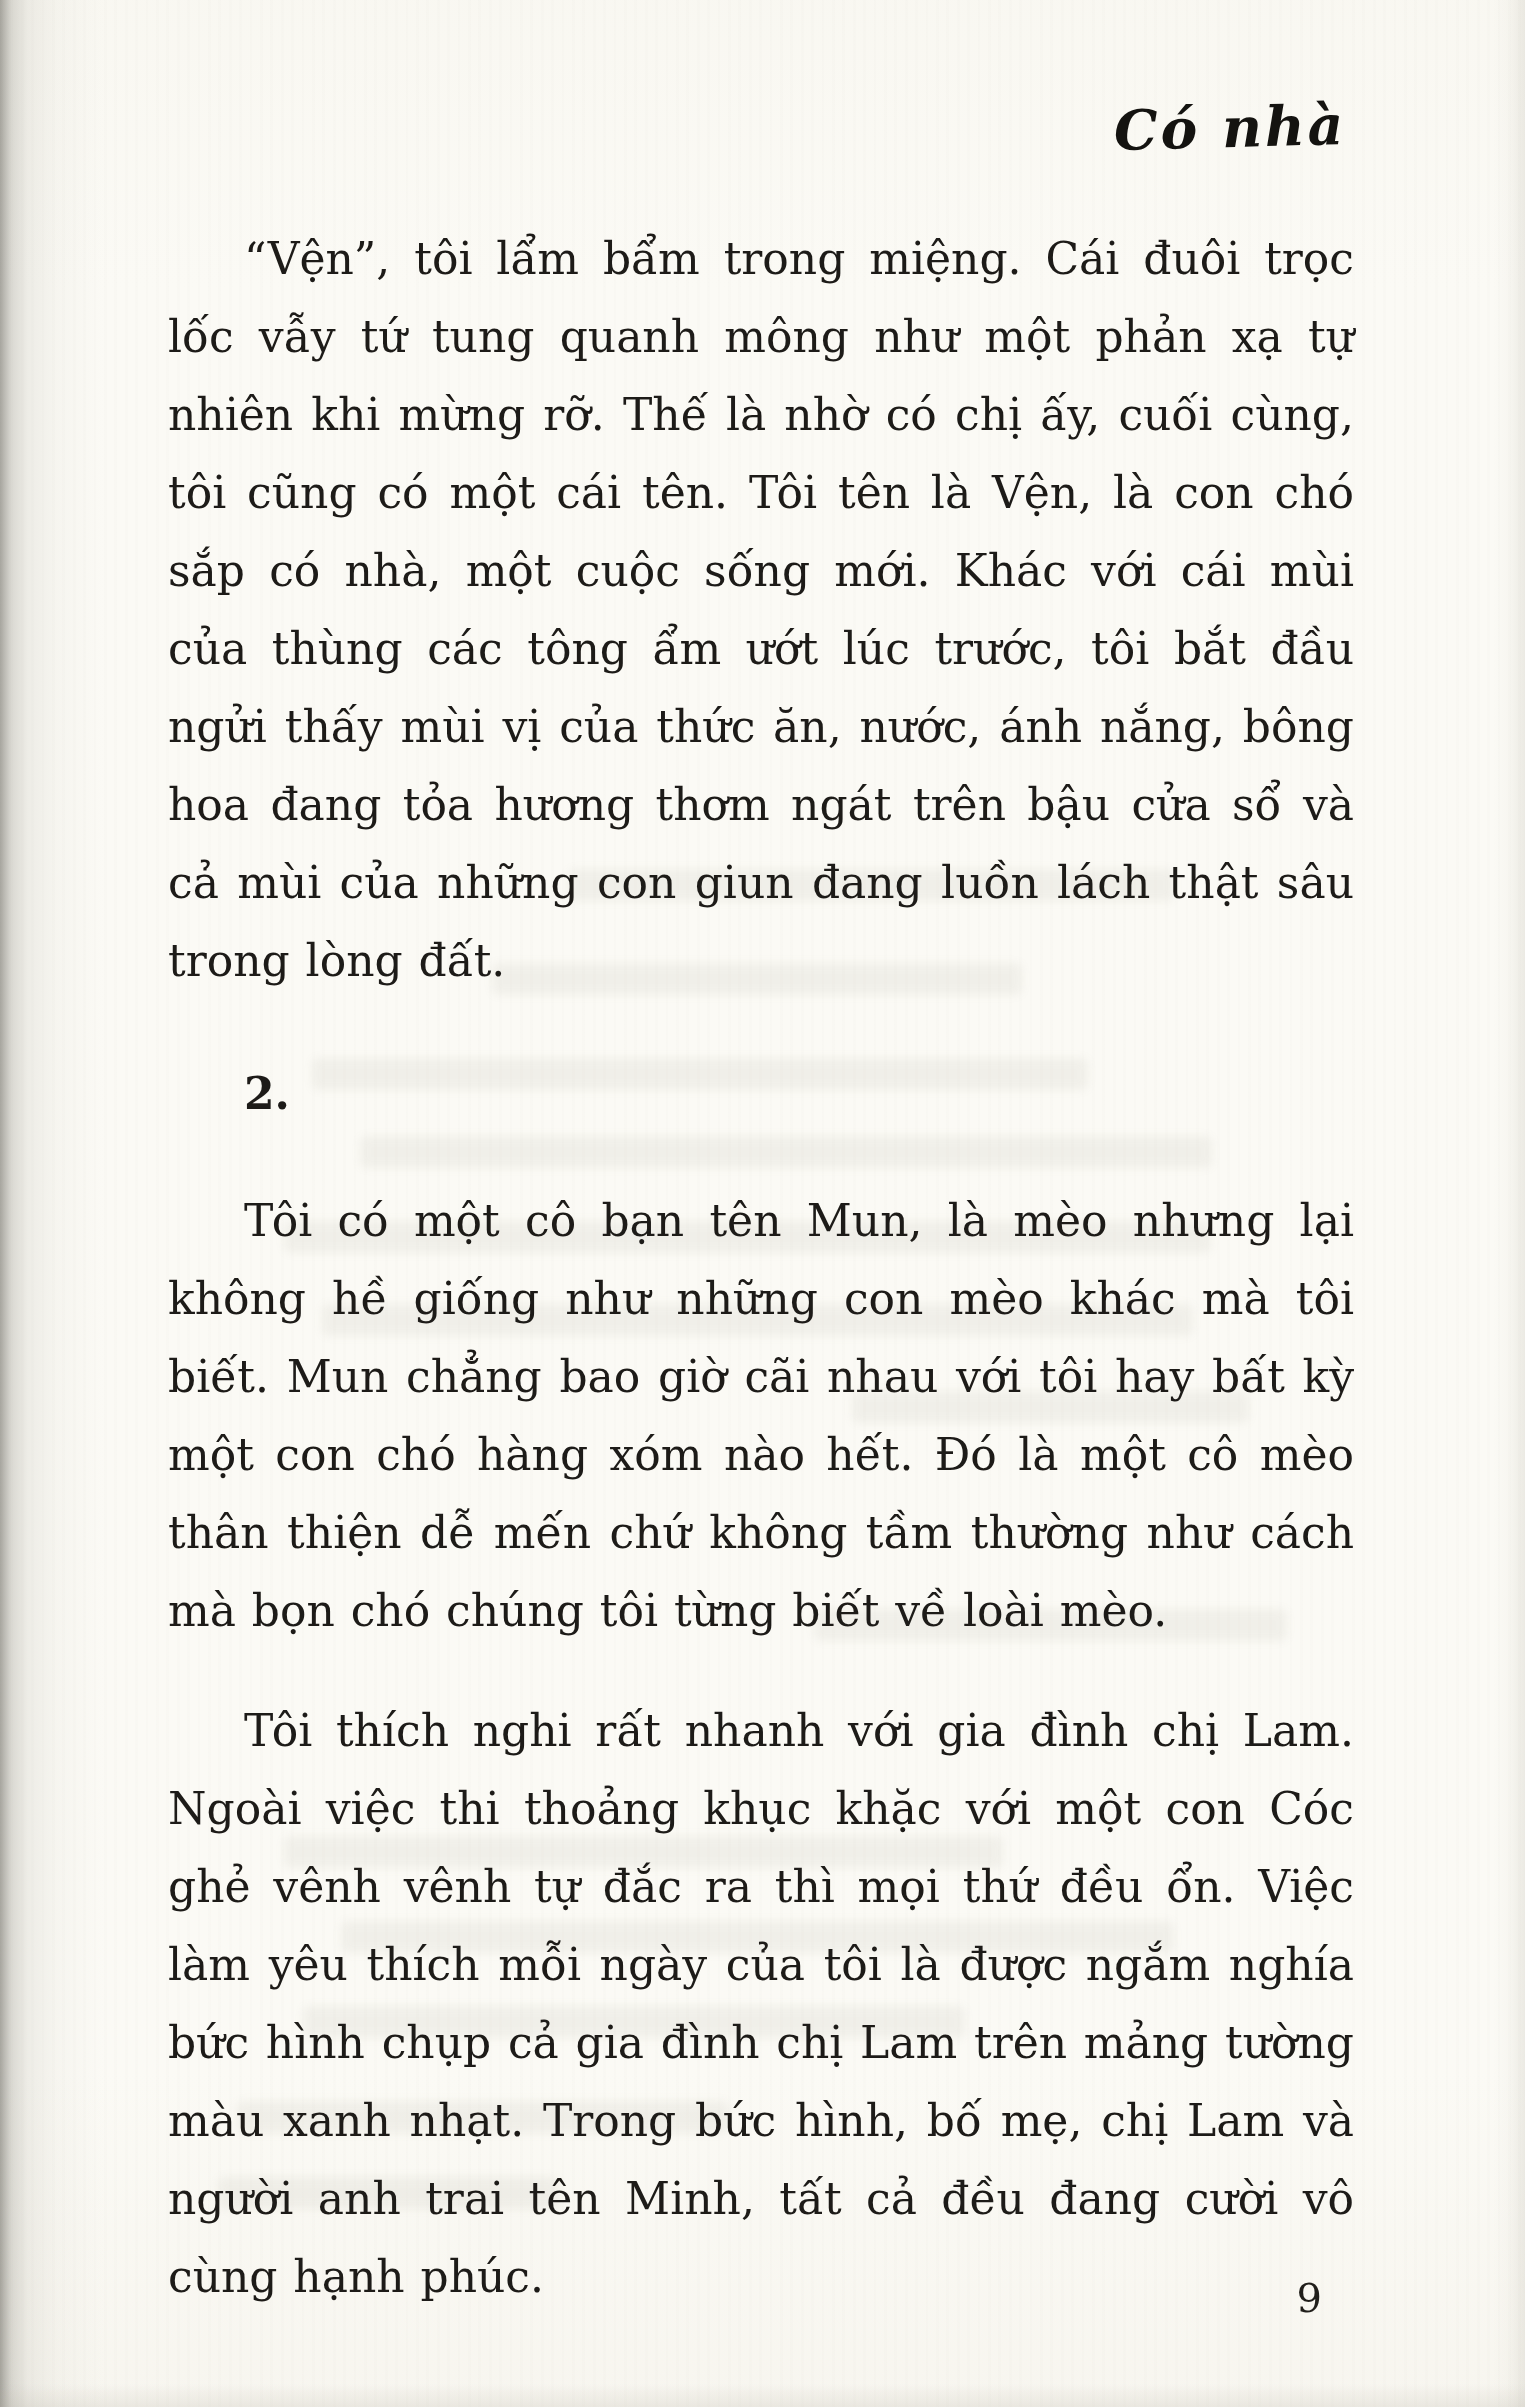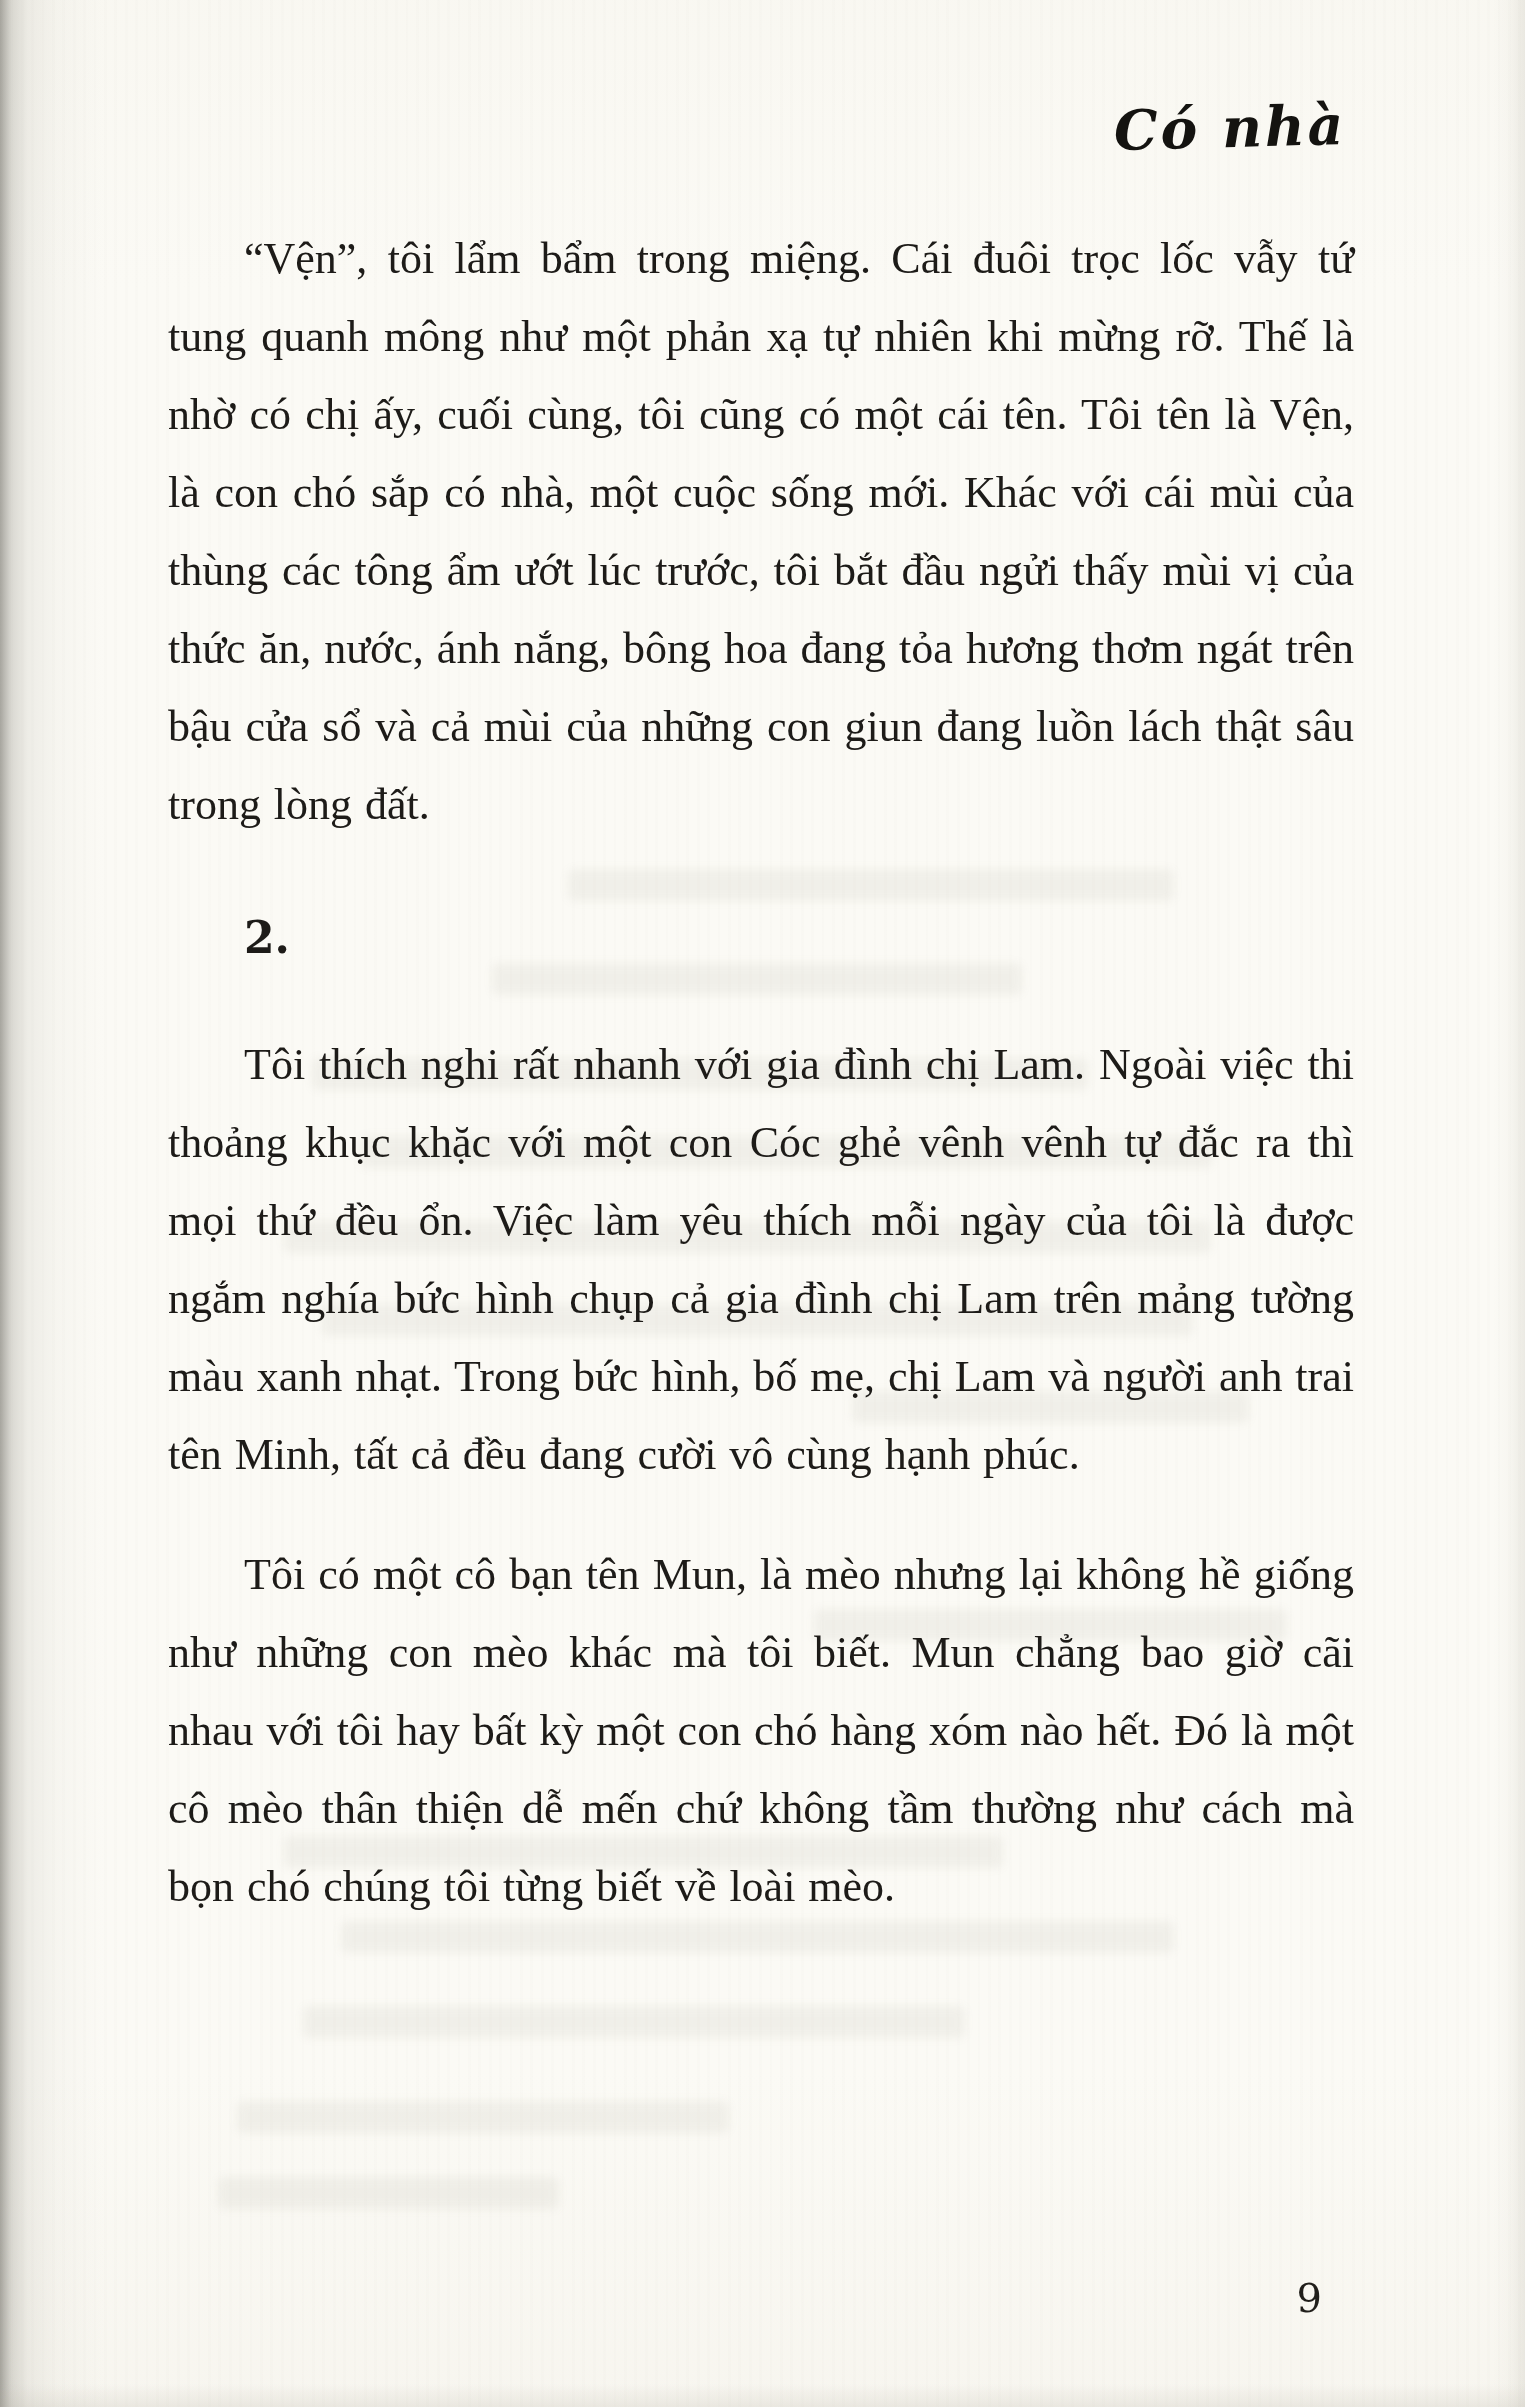--- a/index.html
+++ b/index.html
@@ -93,21 +93,20 @@
     right: 172px;
     top: 220px;
   }
   .para {
     margin: 0 0 42px 0;
     font-size: 44px;
     line-height: 78px;
     text-align: justify;
     text-indent: 76px;
     word-spacing: 1.9px;
-    font-family: Liberation Serif, serif;
   }
   .section-num {
     margin: 55px 0 49px 0;
     font-size: 44px;
     line-height: 78px;
     font-weight: bold;
     text-indent: 76px;
   }
 
   .page-number {
@@ -142,21 +141,21 @@
   <div class="bleed" style="left:237px; top:2101px; width:492px;"></div>
   <div class="bleed" style="left:218px; top:2177px; width:341px;"></div>
 
   <div class="running-header">Có nhà</div>
 
   <div class="content">
     <p class="para">“Vện”, tôi lẩm bẩm trong miệng. Cái đuôi trọc lốc vẫy tứ tung quanh mông như một phản xạ tự nhiên khi mừng rỡ. Thế là nhờ có chị ấy, cuối cùng, tôi cũng có một cái tên. Tôi tên là Vện, là con chó sắp có nhà, một cuộc sống mới. Khác với cái mùi của thùng các tông ẩm ướt lúc trước, tôi bắt đầu ngửi thấy mùi vị của thức ăn, nước, ánh nắng, bông hoa đang tỏa hương thơm ngát trên bậu cửa sổ và cả mùi của những con giun đang luồn lách thật sâu trong lòng đất.</p>
 
     <p class="section-num">2.</p>
 
+    <p class="para">Tôi có một cô bạn tên Mun, là mèo nhưng lại không hề giống như những con mèo khác mà tôi biết. Mun chẳng bao giờ cãi nhau với tôi hay bất kỳ một con chó hàng xóm nào hết. Đó là một cô mèo thân thiện dễ mến chứ không tầm thường như cách mà bọn chó chúng tôi từng biết về loài mèo.</p>
+
     <p class="para">Tôi thích nghi rất nhanh với gia đình chị Lam. Ngoài việc thi thoảng khục khặc với một con Cóc ghẻ vênh vênh tự đắc ra thì mọi thứ đều ổn. Việc làm yêu thích mỗi ngày của tôi là được ngắm nghía bức hình chụp cả gia đình chị Lam trên mảng tường màu xanh nhạt. Trong bức hình, bố mẹ, chị Lam và người anh trai tên Minh, tất cả đều đang cười vô cùng hạnh phúc.</p>
-
-    <p class="para">Tôi có một cô bạn tên Mun, là mèo nhưng lại không hề giống như những con mèo khác mà tôi biết. Mun chẳng bao giờ cãi nhau với tôi hay bất kỳ một con chó hàng xóm nào hết. Đó là một cô mèo thân thiện dễ mến chứ không tầm thường như cách mà bọn chó chúng tôi từng biết về loài mèo.</p>
   </div>
 
   <div class="page-number">9</div>
 
 </div>
 
 
 </body></html>

